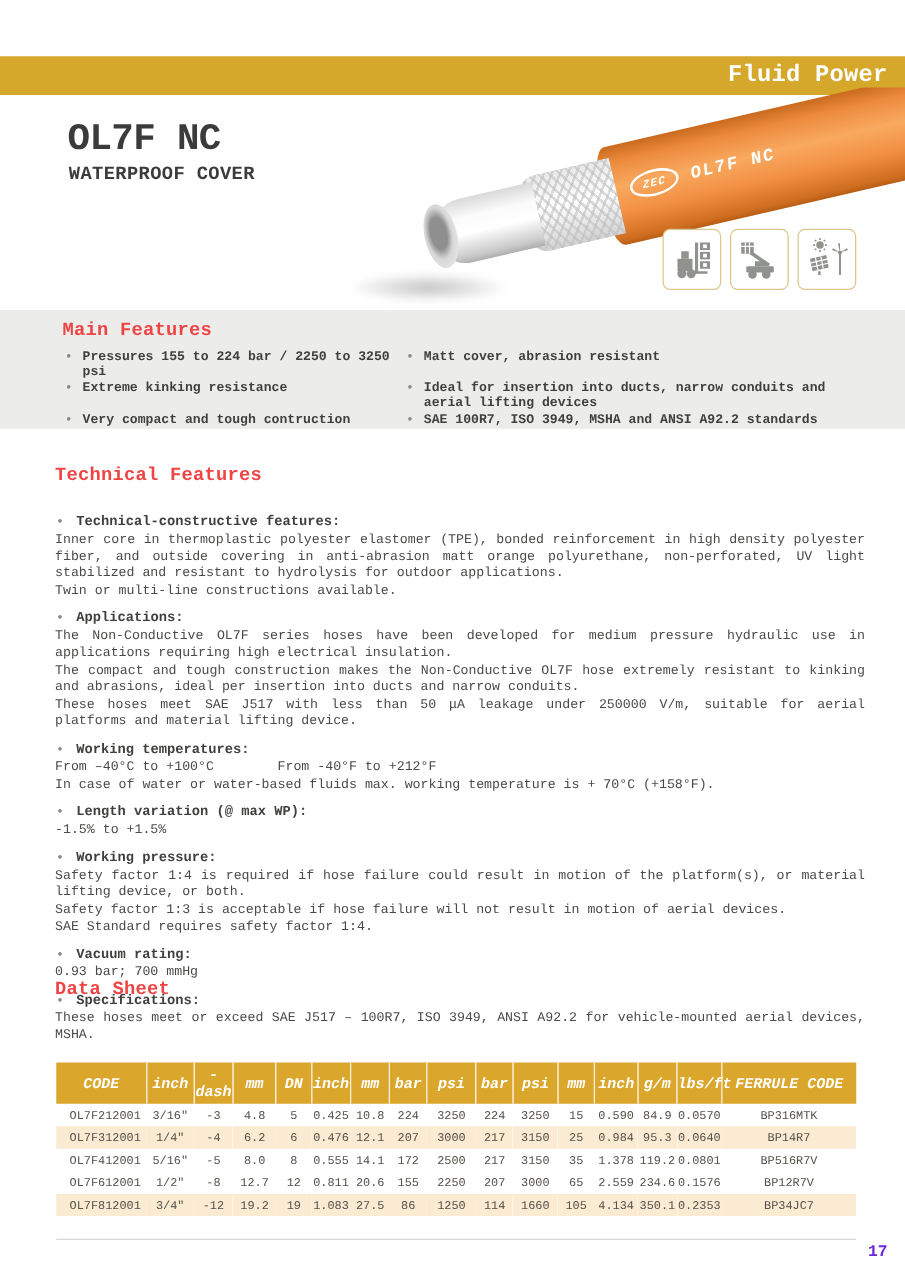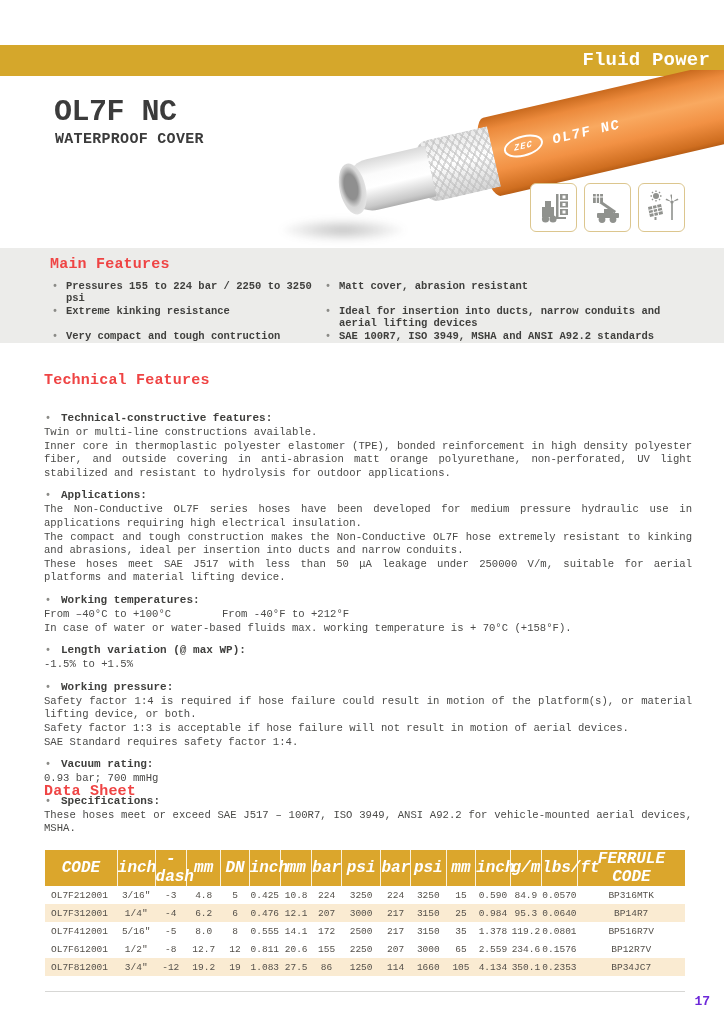--- a/index.html
+++ b/index.html
@@ -44,25 +44,25 @@
   .mf-col .dot{color:#8a8a86;margin-right:8px;font-size:10px;line-height:13px;}
   
   .tf-body{position:absolute;left:44px;top:403px;width:648px;}
   .tf-head{display:flex;align-items:baseline;font-size:11px;font-weight:bold;color:#3f3f3d;margin:9px 0 2px 0;}
   .tf-head .blt{color:#8a8a86;font-size:10px;margin:0 10px 0 1px;}
   .tf-p{font-size:10.6px;line-height:13.6px;color:#4a4a48;text-align:justify;}
   
   .ds-icons{position:absolute;left:0;top:799px;width:724px;height:48px;}
   
   .ds-table{position:absolute;left:45px;top:850px;width:640px;border-collapse:collapse;table-layout:fixed;}
-  .ds-table th{background:#dba62c;color:#fff;font-style:italic;font-weight:bold;font-size:16px;height:33px;
+  .ds-table th{background:#dba62c;color:#fff;font-style:italic;font-weight:bold;font-size:12px;height:33px;
         border-left:1px solid rgba(255,255,255,.85);text-align:center;padding:0;}
   .ds-table th:first-child{border-left:none;}
   .ds-table td{font-size:9.5px;color:#55514b;height:18px;text-align:center;padding:0;white-space:nowrap;overflow:hidden;}
-  .ds-table td.code{text-align:left;padding-left:6px;}
+  .ds-table td.code{text-align:center;padding-left:6px;}
   .ds-table tr.alt td{background:#faebd2;}
   .bottom-rule{position:absolute;left:45px;top:991px;width:640px;height:1px;background:#d7d7d5;}
   .page-num{position:absolute;right:14px;top:994px;font-size:13px;font-weight:bold;color:#6d28d9;}
 </style>
 </head>
 <body>
 
 <div class="page">
 
   <div class="band">
@@ -184,22 +184,22 @@
         <span>SAE 100R7, ISO 3949, MSHA and ANSI A92.2 standards</span>
       </li>
     </ul>
 
   <div class="sec-title" style="left:44px;top:372px;">Technical Features</div>
   <div class="tf-body">
       <div class="tf-head">
         <span class="blt">•</span>
         <span>Technical-constructive features:</span>
       </div>
+      <div class="tf-p">Inner core in thermoplastic polyester elastomer (TPE), bonded reinforcement in high density polyester fiber, and outside covering in anti-abrasion matt orange polyurethane, non-perforated, UV light stabilized and resistant to hydrolysis for outdoor applications.</div>
       <div class="tf-p">Twin or multi-line constructions available.</div>
-      <div class="tf-p">Inner core in thermoplastic polyester elastomer (TPE), bonded reinforcement in high density polyester fiber, and outside covering in anti-abrasion matt orange polyurethane, non-perforated, UV light stabilized and resistant to hydrolysis for outdoor applications.</div>
       <div class="tf-head">
         <span class="blt">•</span>
         <span>Applications:</span>
       </div>
       <div class="tf-p">The Non-Conductive OL7F series hoses have been developed for medium pressure hydraulic use in applications requiring high electrical insulation.</div>
       <div class="tf-p">The compact and tough construction makes the Non-Conductive OL7F hose extremely resistant to kinking and abrasions, ideal per insertion into ducts and narrow conduits.</div>
       <div class="tf-p">These hoses meet SAE J517 with less than 50 μA leakage under 250000 V/m, suitable for aerial platforms and material lifting device.</div>
       <div class="tf-head">
         <span class="blt">•</span>
         <span>Working temperatures:</span>

